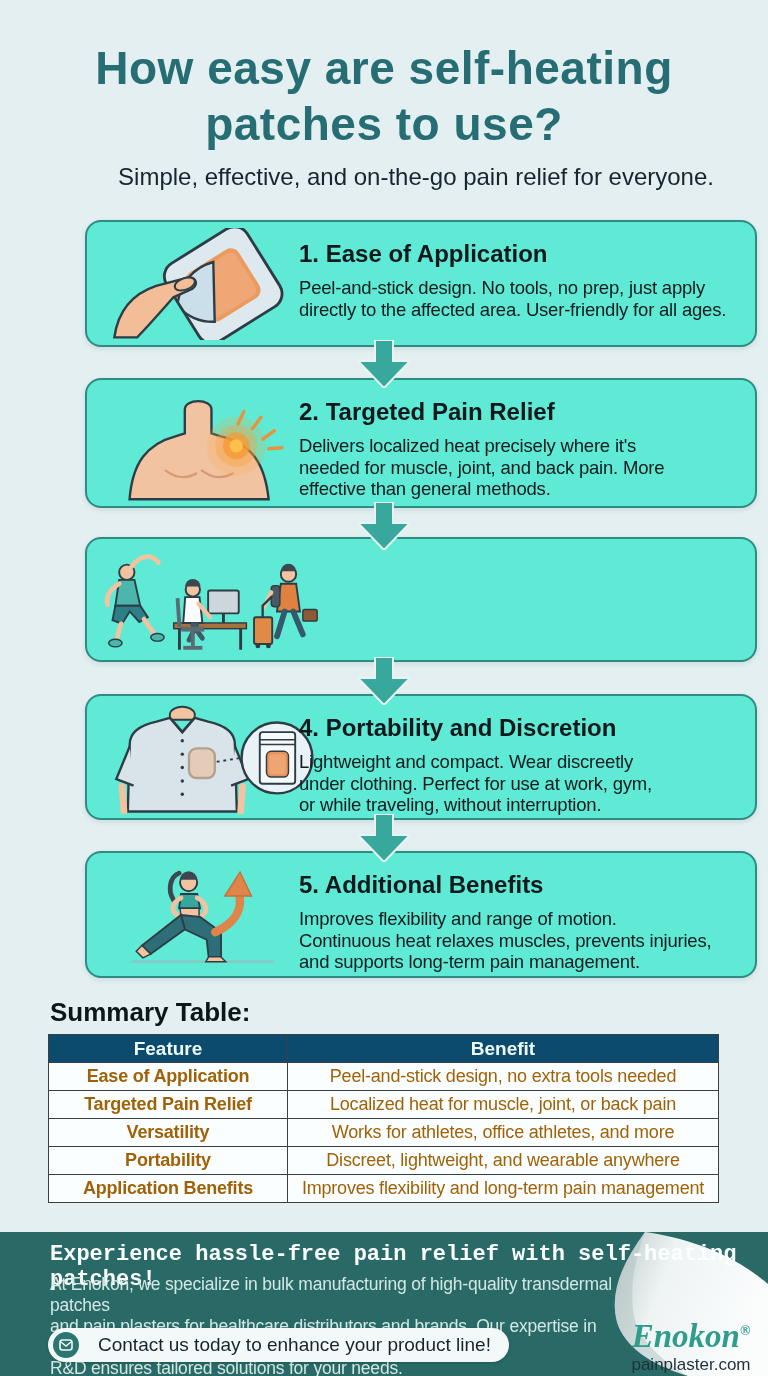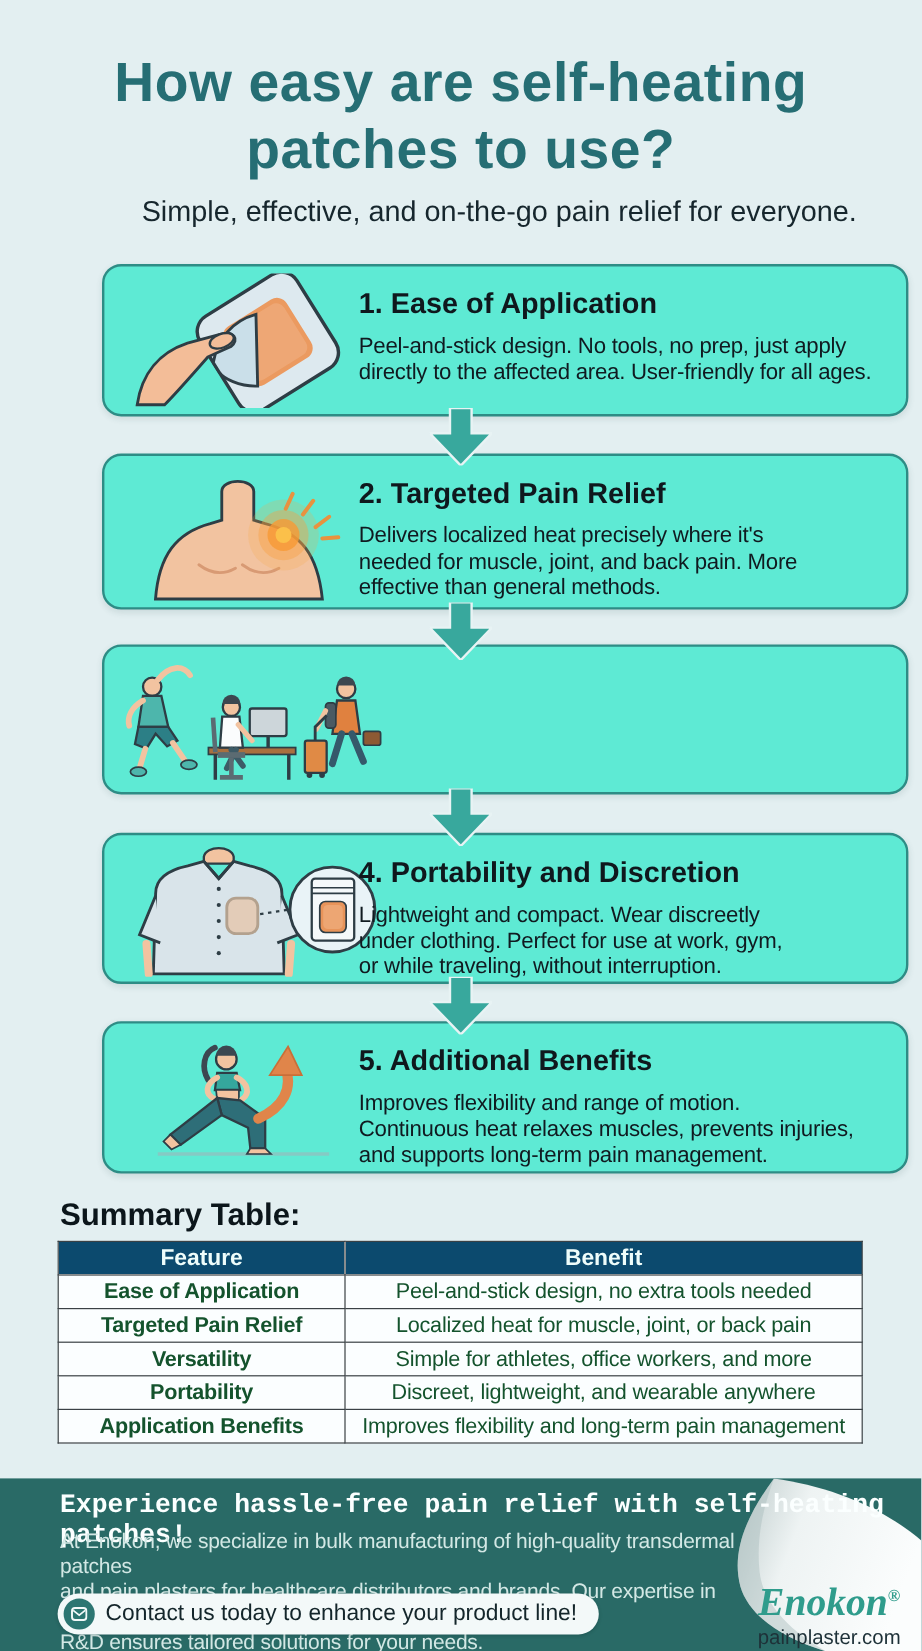--- a/index.html
+++ b/index.html
@@ -19,30 +19,30 @@
   .card-title{font-size:24px;font-weight:bold;color:#0f181d;margin:0 0 9px 0;}
   .card-body{font-size:18.5px;line-height:21.5px;color:#101a20;white-space:pre-line;letter-spacing:-.2px;}
   .flow-arrow{position:absolute;left:358px;z-index:5;}
   
   .summary-heading{position:absolute;left:50px;top:997px;font-size:26px;font-weight:bold;color:#0c161b;}
   table.summary{position:absolute;left:48px;top:1034px;width:670px;border-collapse:collapse;
                 background:#fbfeff;table-layout:fixed;}
   table.summary th,table.summary td{border:1.6px solid #3a4145;height:27px;text-align:center;
                 padding:0 6px;overflow:hidden;}
   table.summary th{background:#0c4a6e;color:#eefdfb;font-size:19px;font-weight:bold;}
-  table.summary td{font-size:18px;color:#14532d;letter-spacing:-.2px;}
+  table.summary td{font-size:18px;color:#a16207;letter-spacing:-.2px;}
   table.summary td.feature{font-weight:bold;}
   col.c1{width:239px;} col.c2{width:431px;}
   
   .footer{position:absolute;left:0;top:1232px;width:768px;height:144px;background:#296a66;}
   .footer-heading{position:absolute;left:50px;top:10px;font-size:22px;font-weight:bold;color:#fbffff;font-family:Liberation Mono, monospace;}
   .footer-body{position:absolute;left:50px;top:42px;width:580px;font-size:17.5px;line-height:21px;
                color:#d3e8e5;white-space:pre-line;letter-spacing:-.2px;}
   .cta-pill{position:absolute;left:48px;top:96px;height:34px;border-radius:17px;background:#f3f9f9;
-            display:flex;align-items:center;gap:9px;padding:0 18px 0 5px;border:none;cursor:pointer;
+            display:flex;align-items:center;gap:19px;padding:0 18px 0 5px;border:none;cursor:pointer;
             box-shadow:0 1px 3px rgba(0,30,30,.25);}
   .cta-icon{width:26px;height:26px;border-radius:50%;background:#2c7672;display:flex;
             align-items:center;justify-content:center;flex:none;}
   .cta-label{font-size:19px;color:#14262b;font-family:"Liberation Sans",sans-serif;}
   .curl{position:absolute;right:0;top:0;}
   .brand-block{position:absolute;left:616px;top:82px;width:150px;text-align:center;z-index:6;}
   .brand-name{font-family:"Liberation Serif",serif;font-style:italic;font-weight:bold;
               font-size:33px;color:#2f9c8c;line-height:34px;}
   .brand-mark{font-size:14px;vertical-align:super;color:#2f9c8c;}
   .brand-site{font-size:17px;color:#1e3138;margin-top:2px;}
@@ -229,21 +229,21 @@
       <tr>
         <td class="feature">Ease of Application</td>
         <td>Peel-and-stick design, no extra tools needed</td>
       </tr>
       <tr>
         <td class="feature">Targeted Pain Relief</td>
         <td>Localized heat for muscle, joint, or back pain</td>
       </tr>
       <tr>
         <td class="feature">Versatility</td>
-        <td>Simple for athletes, office workers, and more</td>
+        <td>Works for athletes, office athletes, and more</td>
       </tr>
       <tr>
         <td class="feature">Portability</td>
         <td>Discreet, lightweight, and wearable anywhere</td>
       </tr>
       <tr>
         <td class="feature">Application Benefits</td>
         <td>Improves flexibility and long-term pain management</td>
       </tr>
     </tbody>

